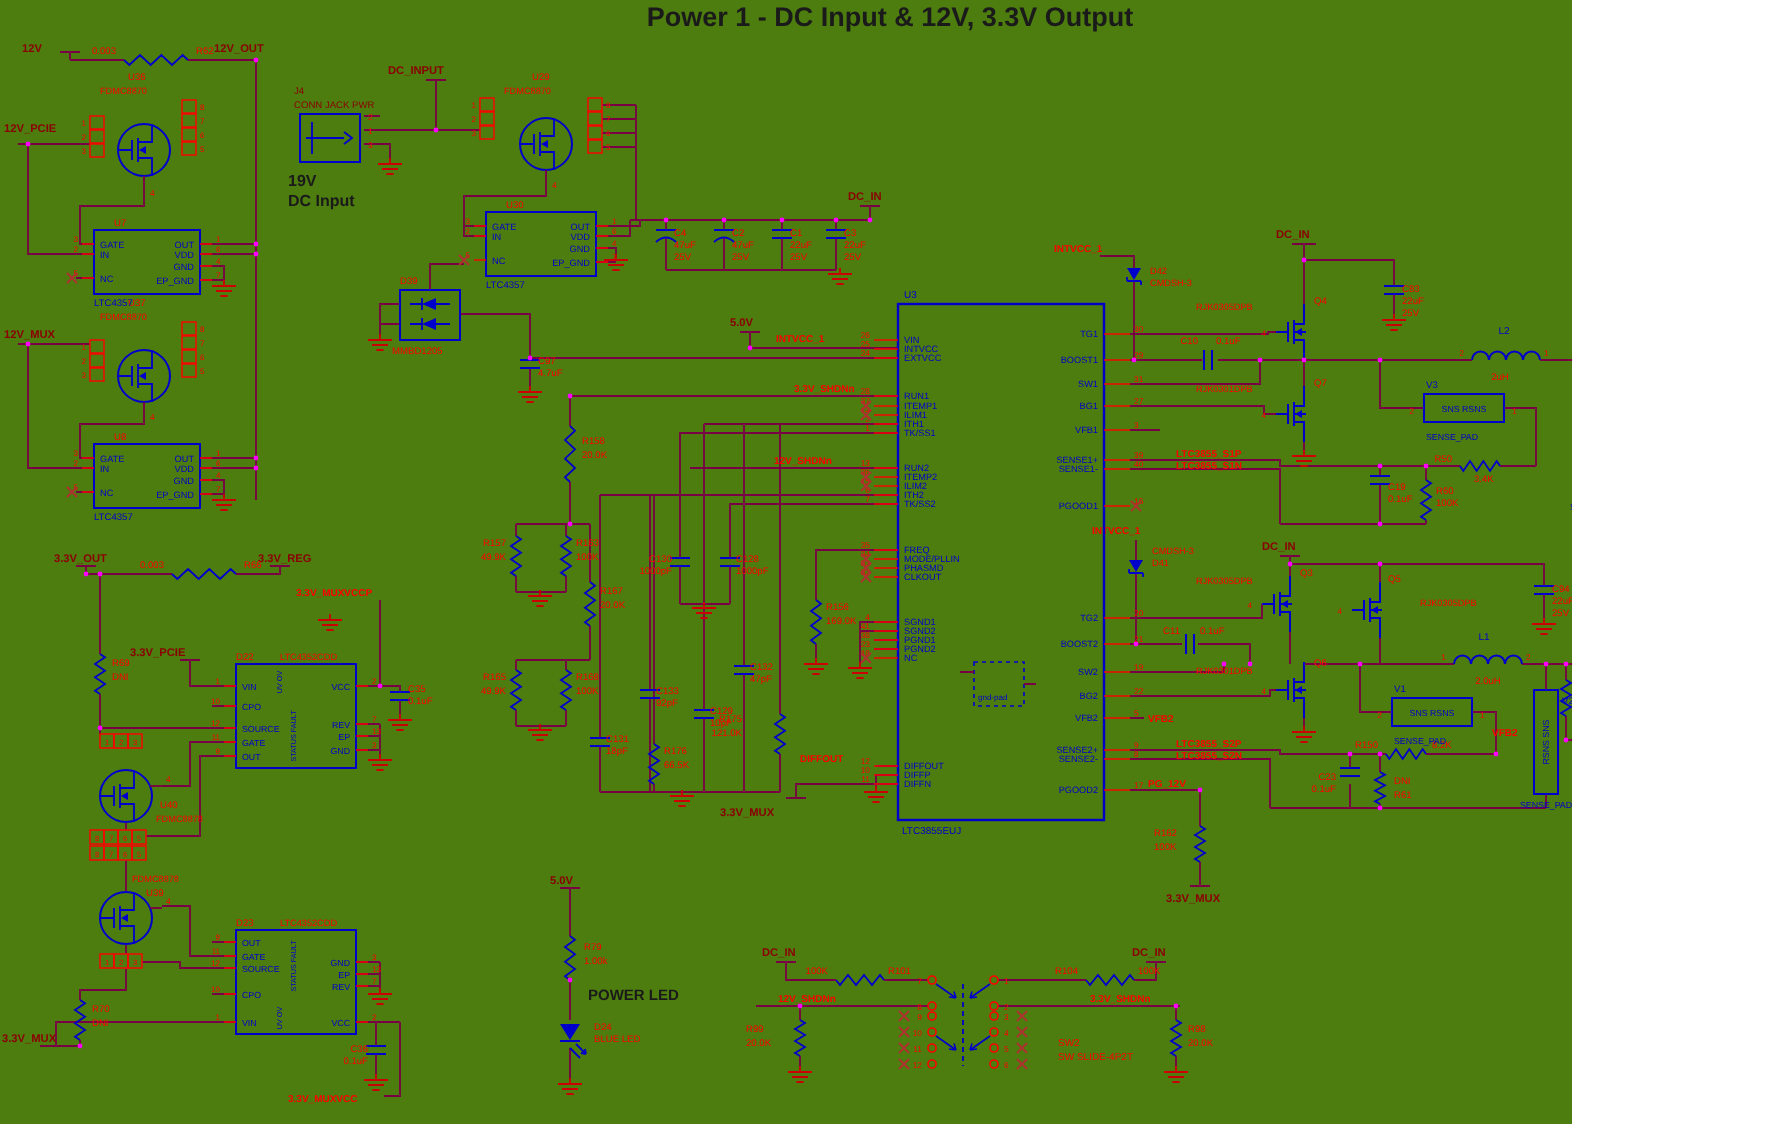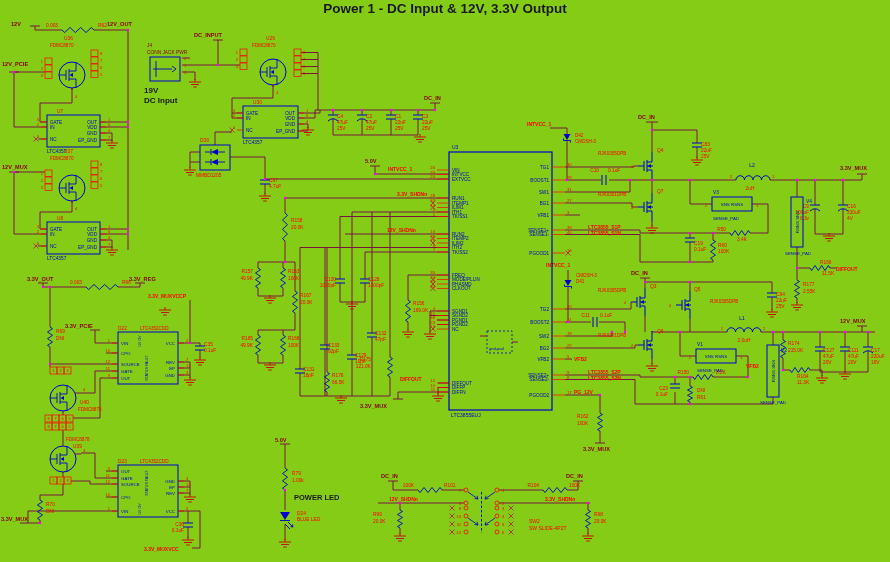--- a/index.html
+++ b/index.html
@@ -1,16 +1,16 @@
 <!DOCTYPE html>
 <html><head>
 <meta charset="utf-8">
 <style>
   html,body{margin:0;padding:0;background:#ffffff;}
-  #stage{width:890px;height:562px;position:relative;background:#84cc16;overflow:hidden;}
+  #stage{width:786px;height:562px;position:relative;background:#4d7c0f;overflow:hidden;}
   svg{font-family:"Liberation Sans",sans-serif;}
   text{user-select:none;}
 </style>
 </head>
 <body>
 
 <div id="stage">
 <svg id="sch" width="890" height="562" viewBox="0 0 890 562">
   <text id="ttl" x="445" y="13" text-anchor="middle" font-size="13.5" font-weight="bold" fill="#1a1a1a">Power 1 - DC Input &amp; 12V, 3.3V Output</text>
 

